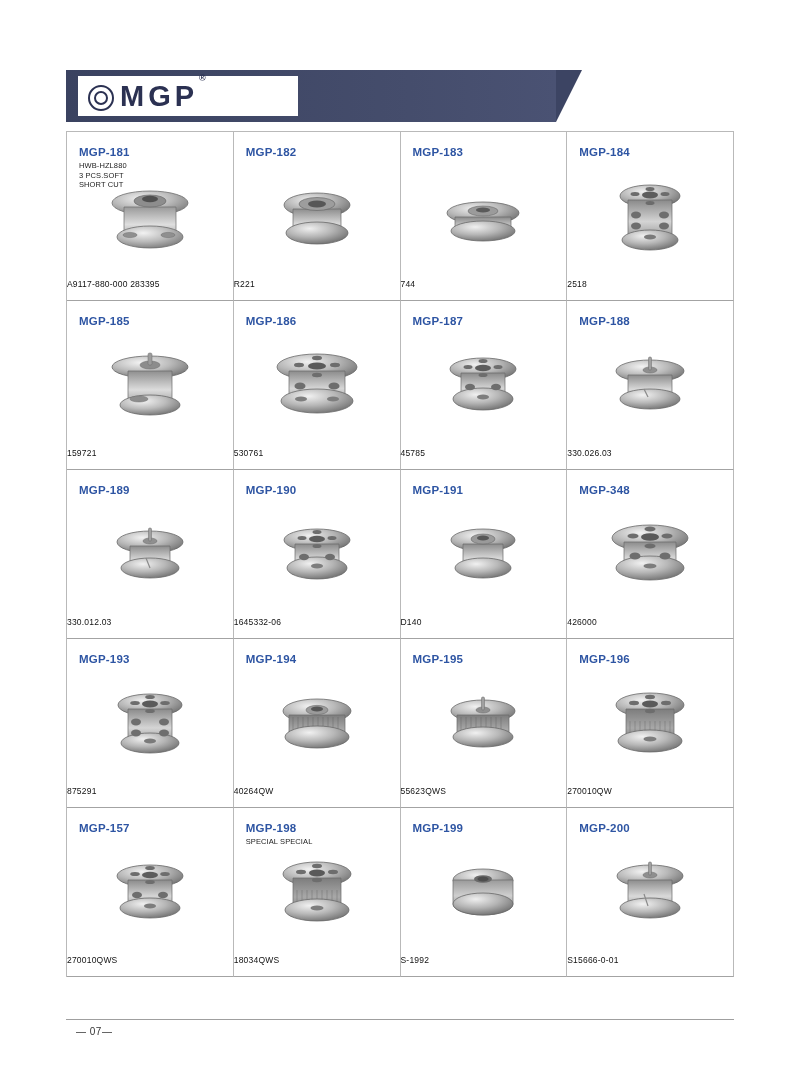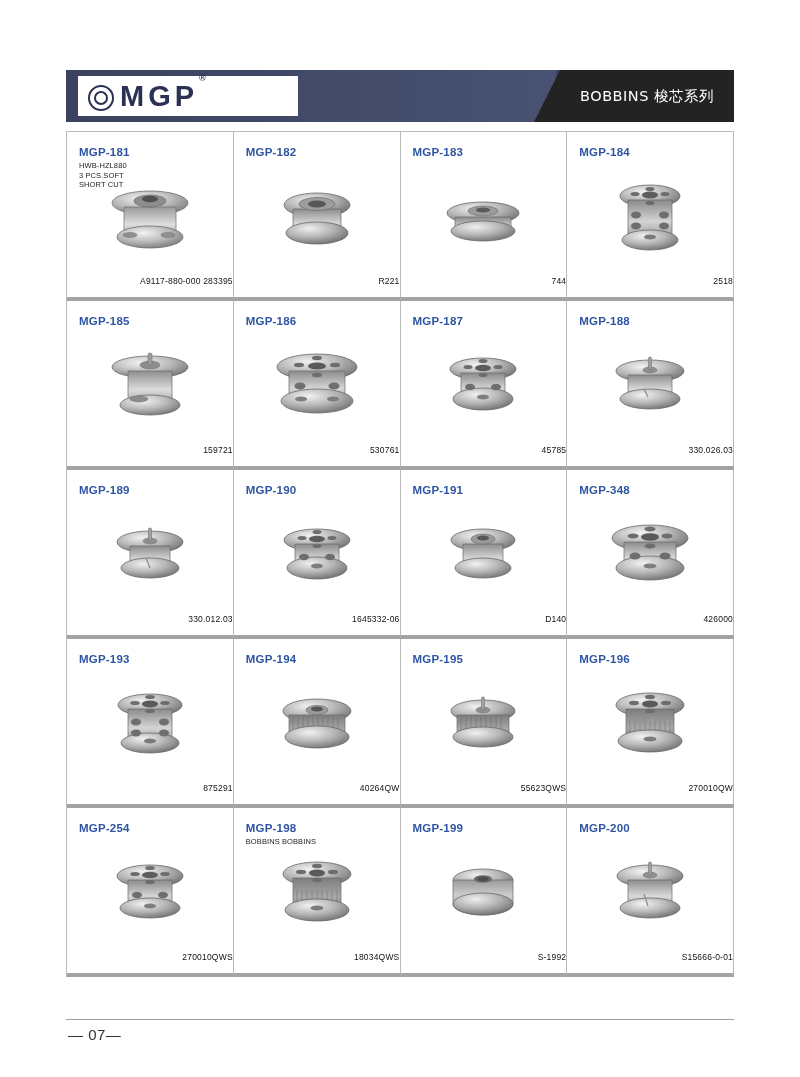--- a/index.html
+++ b/index.html
@@ -155,21 +155,21 @@
   .row {
     display: flex;
     width: 100%;
   }
   .cell {
     position: relative;
     width: 167px;
     height: 169px;
     box-sizing: border-box;
     border-right: 1px solid #b9b9b9;
-    border-bottom: 4px solid #a3a3a3;
+    border-bottom: 1px solid #a3a3a3;
     padding: 0;
   }
   .cell-code {
     position: absolute;
     left: 12px;
     top: 14px;
     font-size: 11.5px;
     font-weight: bold;
     color: #2e55a3;
     letter-spacing: 0.2px;
@@ -192,21 +192,21 @@
     height: 96px;
     display: flex;
     align-items: center;
     justify-content: center;
   }
   .cell-label {
     position: absolute;
     left: 0;
     bottom: 11px;
     width: 100%;
-    text-align: right;
+    text-align: left;
     font-size: 8.5px;
     color: #111;
     letter-spacing: 0.2px;
   }
 
   
   .bobbin {
     display: block;
   }
 
@@ -220,44 +220,41 @@
   .footer-rule {
     position: absolute;
     left: 66px;
     top: 0;
     width: 668px;
     height: 1px;
     background: #9f9f9f;
   }
   .footer-page {
     position: absolute;
-    left: 68px;
+    left: 76px;
     top: 7px;
-    font-size: 15px;
+    font-size: 10px;
     color: #333;
     letter-spacing: 0.5px;
   }
 </style>
 </head>
 <body>
 
 <div class="page">
 
   <div class="header">
     <div class="header-left">
       <div class="logo-box">
         <div class="logo-mark">
           <div class="ring-outer"></div>
           <div class="ring-inner"></div>
         </div>
         <div class="logo-text"><span>MGP</span><span class="logo-reg">®</span></div>
       </div>
-    </div>
-    <div class="header-right">
-      <div class="title">BOBBINS 梭芯系列</div>
     </div>
   </div>
 
   <div class="grid">
 
     <div class="row">
 
       <div class="cell">
         <div class="cell-code">MGP-181</div>
         <div class="cell-sub">HWB-HZL880
@@ -782,21 +779,21 @@
             <ellipse cx="60" cy="58" rx="6.5" ry="2.6" fill="#7d7d7d"></ellipse>
           </svg>
         </div>
         <div class="cell-label">270010QW</div>
       </div>
     </div>
 
     <div class="row">
 
       <div class="cell">
-        <div class="cell-code">MGP-254</div>
+        <div class="cell-code">MGP-157</div>
         <div class="cell-sub"></div>
         <div class="cell-img">
           <svg class="bobbin" width="112" height="96" viewBox="0 0 112 96">
             <defs>
               <radialGradient id="g17" cx="38%" cy="30%" r="70%">
                 <stop offset="0%" stop-color="#f0f0f0"></stop>
                   <stop offset="55%" stop-color="#b6b6b6"></stop>
                   <stop offset="100%" stop-color="#7a7a7a"></stop>
               </radialGradient>
               <linearGradient id="sideN" x1="0" y1="0" x2="0" y2="1">
@@ -816,21 +813,21 @@
             <ellipse cx="43" cy="45" rx="5" ry="3.2" fill="#6e6e6e"></ellipse>
             <ellipse cx="69" cy="45" rx="5" ry="3.2" fill="#6e6e6e"></ellipse>
             <ellipse cx="56" cy="56" rx="6" ry="2.4" fill="#7d7d7d"></ellipse>
           </svg>
         </div>
         <div class="cell-label">270010QWS</div>
       </div>
 
       <div class="cell">
         <div class="cell-code">MGP-198</div>
-        <div class="cell-sub">BOBBINS BOBBINS</div>
+        <div class="cell-sub">SPECIAL SPECIAL</div>
         <div class="cell-img">
           <svg class="bobbin" width="120" height="96" viewBox="0 0 120 96">
             <defs>
               <radialGradient id="g18" cx="38%" cy="30%" r="70%">
                 <stop offset="0%" stop-color="#f1f1f1"></stop>
                   <stop offset="55%" stop-color="#b8b8b8"></stop>
                   <stop offset="100%" stop-color="#7c7c7c"></stop>
               </radialGradient>
               <linearGradient id="knurl4" x1="0" y1="0" x2="0" y2="1">
                 <stop offset="0%" stop-color="#7d7d7d"></stop>

